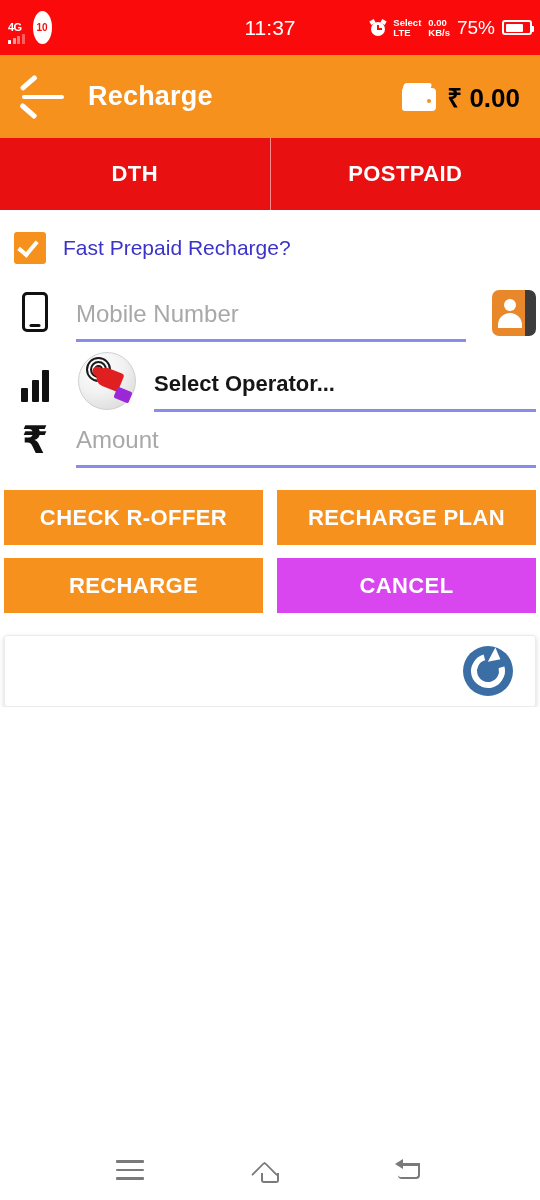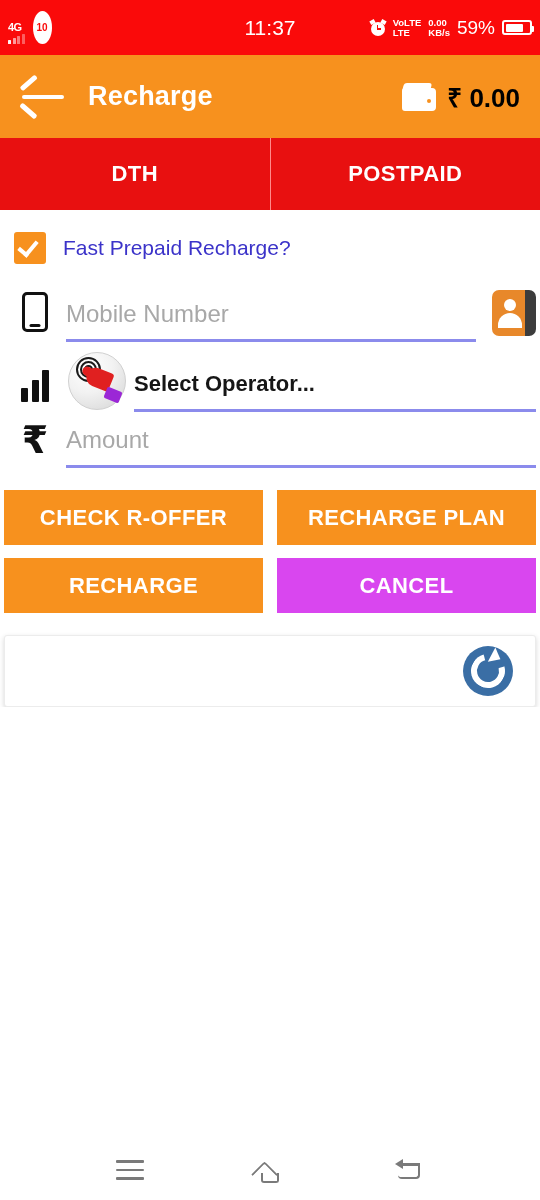--- a/index.html
+++ b/index.html
@@ -77,21 +77,21 @@
   .tab.active { background:#b30707; }
 
   
   .content { flex:1; background:#fff; padding:0 4px; }
 
   .chk-row { display:flex; align-items:center; gap:17px; padding:22px 10px 16px 10px; cursor:pointer; }
   .chkbox { width:32px;height:32px;background:#F7911E;border-radius:3px;position:relative;flex:0 0 32px; }
   .chkbox .tick{position:absolute;left:8px;top:5px;width:12px;height:19px;border:4px solid #fff;border-top:none;border-left:none;transform:rotate(40deg);}
   .chk-label { color:#3b33c9; font-size:21px; }
 
-  .field { display:flex; align-items:flex-end; padding:10px 0 0 8px; gap:8px; }
+  .field { display:flex; align-items:flex-end; padding:10px 0 0 8px; gap:18px; }
   .fld-ico { width:46px; flex:0 0 46px; display:flex; align-items:center; justify-content:center; padding-bottom:10px; }
   .fld-main { flex:1; border-bottom:3px solid #8b8bec; padding-bottom:8px; display:flex; align-items:center; min-height:46px; }
   .ph { color:#a8a8a8; font-size:24px; }
   .val-strong { color:#161616; font-size:22px; font-weight:bold; }
 
   
   .ico-phone{width:26px;height:40px;border:3.5px solid #111;border-radius:5px;position:relative;background:#fff;}
   .ico-phone::after{content:"";position:absolute;left:50%;transform:translateX(-50%);bottom:2px;width:11px;height:3.5px;background:#111;border-radius:2px;}
   
   .ico-signal{display:flex;align-items:flex-end;gap:3.5px;height:32px;}
@@ -177,28 +177,28 @@
     <div class="sb-clock">11:37</div>
     <div class="sb-right">
       <span class="alarm-ico">
         <span class="ear l"></span>
           <span class="ear r"></span>
         <span class="face"></span>
           <span class="hand"></span>
           <span class="hand2"></span>
       </span>
       <span class="twoline">
-        <span>VoLTE</span>
+        <span>Select</span>
         <span>LTE</span>
       </span>
       <span class="twoline">
         <span>0.00</span>
         <span>KB/s</span>
       </span>
-      <span class="pct">59%</span>
+      <span class="pct">75%</span>
       <span class="batt">
           <i></i>
         </span>
     </div>
   </div>
 
   <div class="appbar">
     <span class="back-arrow">
       <span class="shaft"></span>
         <span class="up"></span>

